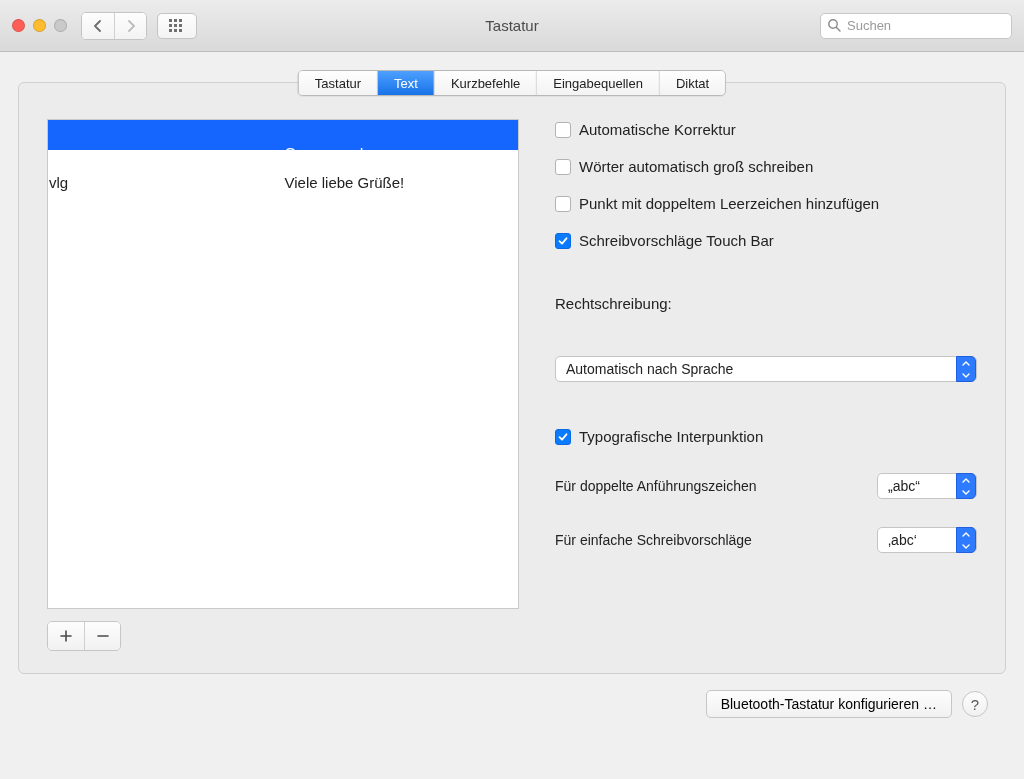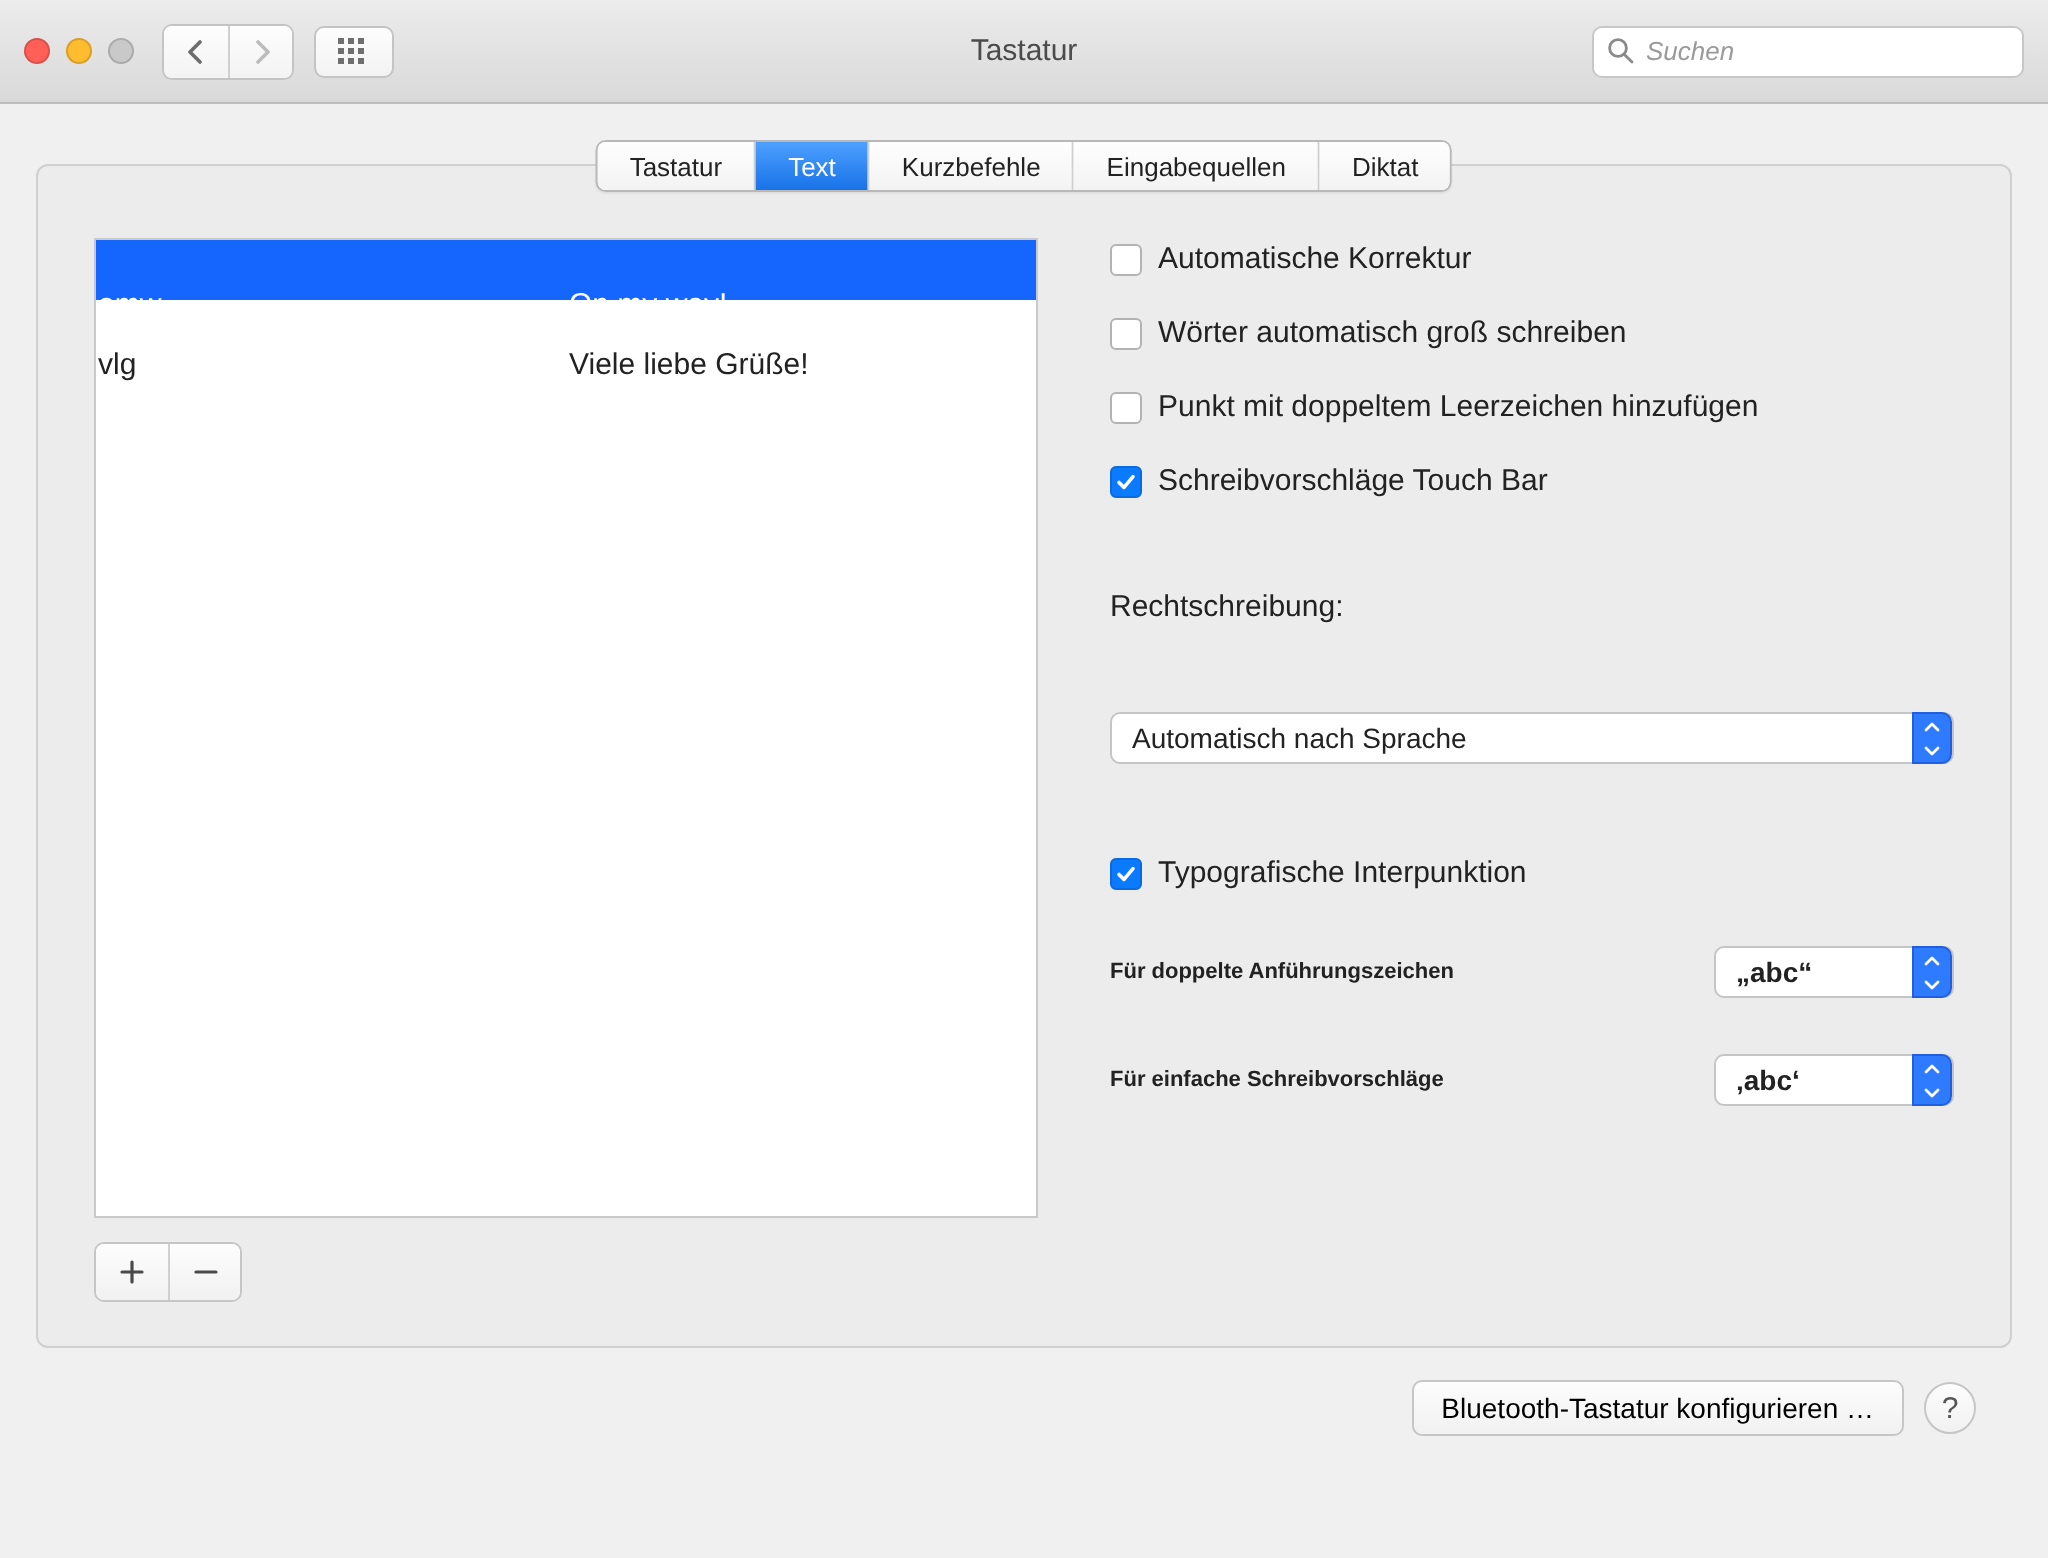--- a/index.html
+++ b/index.html
@@ -18,21 +18,21 @@
   .tl { width: 13px; height: 13px; border-radius: 50%; border: 0.5px solid rgba(0,0,0,.15); }
   .tl.red { background: #ff5f57; }
   .tl.yellow { background: #febc2e; }
   .tl.green { background: #c9c9c9; }
   .nav-group { display: inline-flex; border: 1px solid #c4c4c4; border-radius: 5px; overflow: hidden; background: #fdfdfd; box-shadow: 0 1px 0 rgba(255,255,255,.5) inset; }
   .nav-btn { width: 32px; height: 26px; display: flex; align-items: center; justify-content: center; background: linear-gradient(#fdfdfd,#f3f3f3); border: none; }
   .nav-btn + .nav-btn { border-left: 1px solid #d0d0d0; }
   .grid-btn { margin-left: 10px; width: 40px; height: 26px; border: 1px solid #c4c4c4; border-radius: 5px; background: linear-gradient(#fdfdfd,#f3f3f3); display:flex; align-items:center; justify-content:center; }
   .title { position: absolute; left: 0; right: 0; text-align: center; font-size: 15px; color: #4b4b4b; pointer-events: none; }
   .search-wrap { margin-left: auto; position: relative; }
-  .search-input { width: 216px; height: 26px; border: 1px solid #c7c7c7; border-radius: 5px; background: #fff; padding: 0 8px 0 26px; font-size: 13px; color: #ec4899; font-style: italic; }
+  .search-input { width: 192px; height: 26px; border: 1px solid #c7c7c7; border-radius: 5px; background: #fff; padding: 0 8px 0 26px; font-size: 13px; color: #ec4899; }
   .search-input::placeholder { color: #9a9a9a; }
   .search-icon { position: absolute; left: 7px; top: 5px; width: 14px; height: 14px; color: #8a8a8a; }
 
   
   .pane {
     padding: 30px 18px 18px 18px;
   }
   .panel {
     background: #ececec;
     border: 1px solid #d0d0d0;
@@ -103,22 +103,22 @@
   .select {
     margin-top: 24px; height: 26px; border: 1px solid #c5c5c5; border-radius: 5px;
     background: #fff; display: flex; align-items: center; padding: 0 0 0 10px;
     font-size: 14px; position: relative; width: 100%;
   }
   .select .stepper { position: absolute; right: 0; top: -1px; bottom: -1px; width: 20px; background: #2f7bff; border-radius: 0 5px 5px 0; border: 1px solid #1f5fe0; display:flex; flex-direction:column; }
   .select .stepper div { flex:1; display:flex; align-items:center; justify-content:center; }
   .select .stepper svg { color:#fff; }
 
   .quote-row { display: flex; align-items: center; gap: 14px; margin-top: 8px; }
-  .quote-row .lbl { flex: 1; font-size: 11px; font-weight: bold; }
-  .quote-row .select { width: 120px; margin-top: 0; font-weight: bold; }
+  .quote-row .lbl { flex: 1; font-size: 14px; }
+  .quote-row .select { width: 100px; margin-top: 0; }
 
   .footer { display: flex; justify-content: flex-end; align-items: center; gap: 10px; margin: 16px 18px 0 0; }
   .footer-btn { height: 28px; padding: 0 14px; border: 1px solid #c6c6c6; border-radius: 5px; background: linear-gradient(#fdfdfd,#f1f1f1); font-size: 14px; display:flex; align-items:center; }
   .help-btn { width: 26px; height: 26px; border: 1px solid #c6c6c6; border-radius: 50%; background: linear-gradient(#fdfdfd,#f1f1f1); display:flex; align-items:center; justify-content:center; font-size: 15px; color:#555; }
 
   svg { display:block; }
 </style>
 </head>
 <body>
 

